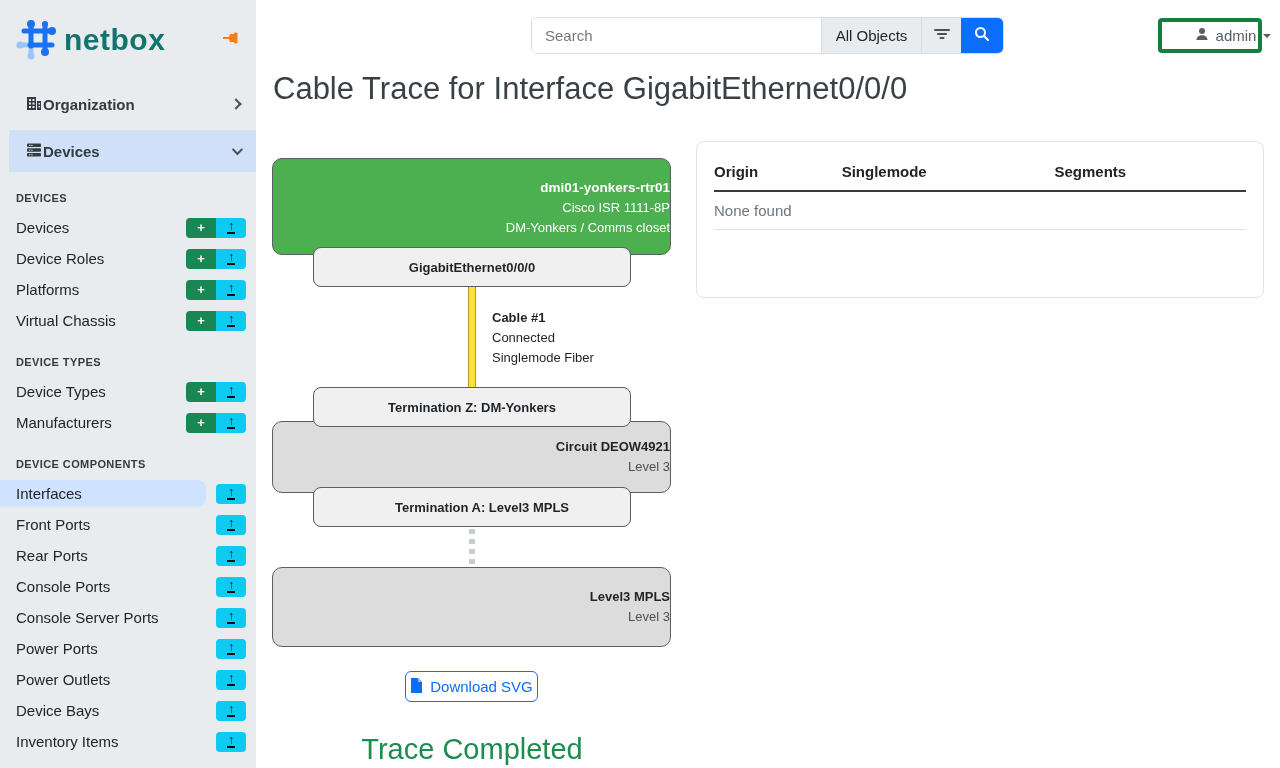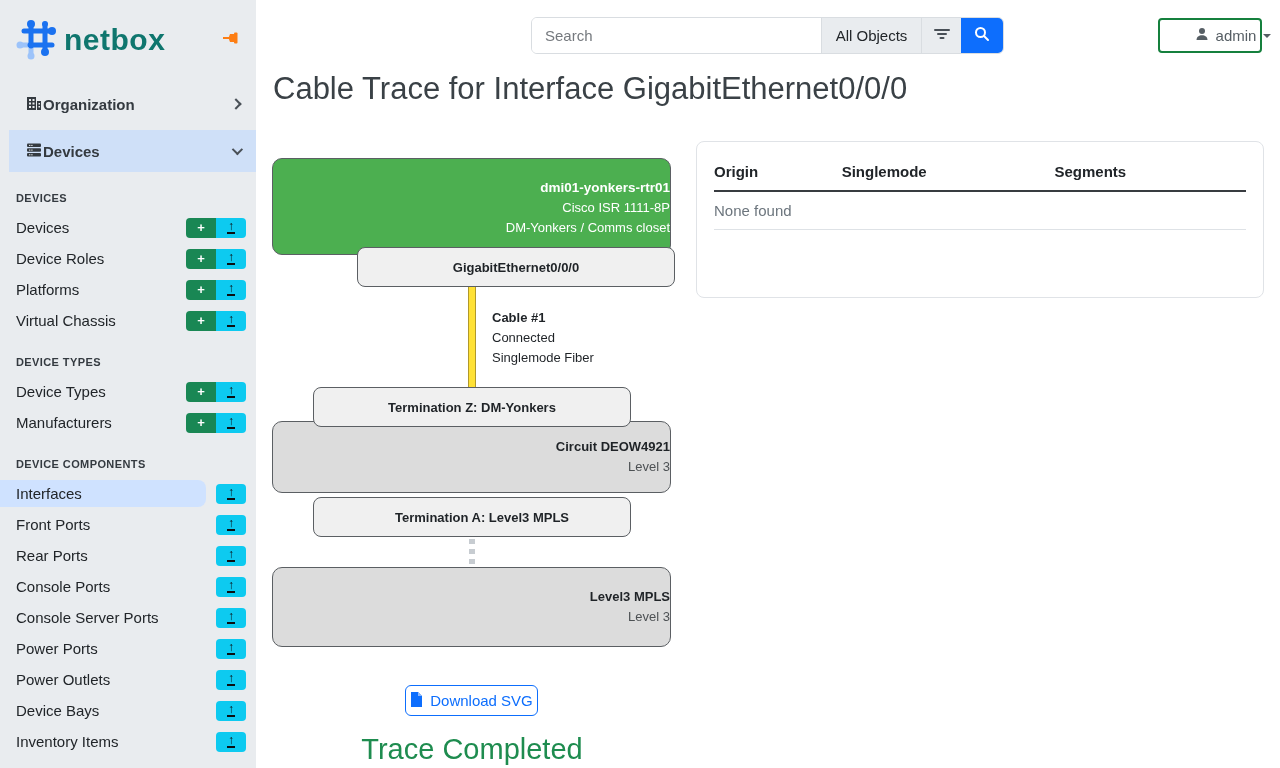--- a/index.html
+++ b/index.html
@@ -57,21 +57,21 @@
   .search-input::placeholder { color:#75797e; }
   .scope-btn {
     width:100px; background:#e9ecef; border-left:1px solid #d9dde1;
     display:flex; align-items:center; justify-content:center; font-size:15px; color:#212529;
   }
   .filter-btn { width:40px; background:#e9ecef; border-left:1px solid #d9dde1; display:flex; align-items:center; justify-content:center; }
   .search-btn { width:42px; background:#0d6efd; display:flex; align-items:center; justify-content:center; }
 
   .user-btn {
     position:absolute; left:1158px; top:18px; width:104px; height:35px;
-    border:2px solid #15803d; border-radius:4px; background:#fff;
+    border:4px solid #15803d; border-radius:4px; background:#fff;
     display:flex; align-items:center; justify-content:center; gap:7px;
     color:#565e64; font-size:15px;padding-left:46px;
   }
   .caret-down { width:0; height:0; border-left:4px solid transparent; border-right:4px solid transparent; border-top:4px solid #565e64; }
 
   
   .page-title { position:absolute; left:273px; top:71px; font-size:31px; font-weight:400; color:#3a4146; }
 
   
   .dbox { position:absolute; text-align:right; border:1px solid #5b5f63; }
@@ -79,23 +79,23 @@
     left:272px; top:158px; width:399px; height:97px; background:#4caf50;
     border-radius:10px; color:#fff; padding-top:19px; line-height:20px;
   }
   .box-device .bname { font-weight:bold; font-size:13.5px; }
   .box-device .bsub  { font-size:13px; }
   .box-small {
     background:#f0f0f0; border-radius:8px; width:318px; left:313px; height:40px;
     display:flex; align-items:center; justify-content:center;
     font-weight:bold; font-size:13px; color:#1f2327;
   }
-  .box-interface    { top:247px;margin-left:44px; }
+  .box-interface    { top:247px; }
   .box-term-z       { top:387px; }
-  .box-term-a       { top:497px;padding-left:20px; }
+  .box-term-a       { top:487px;padding-left:20px; }
   .box-parent-grey {
     background:#dcdcdc; border-radius:10px; width:399px; left:272px;
     color:#1f2327; line-height:20px;
   }
   .box-circuit { top:421px; height:72px; padding-top:15px; }
   .box-pnet    { top:567px; height:80px; padding-top:19px; }
   .box-parent-grey .bname { font-weight:bold; font-size:13px; }
   .box-parent-grey .bsub  { font-size:13px; color:#4d5154; }
 
   .cable-line {
@@ -104,21 +104,21 @@
   }
   .cable-label { position:absolute; left:492px; top:308px; line-height:20px; font-size:13px; color:#1f2327; text-align:left; }
   .cable-label .bname { font-weight:bold; }
 
   .dash-line {
     position:absolute; left:469px; top:529px; width:6px; height:38px;
     background:repeating-linear-gradient(to bottom, #c7ccd1 0 5px, transparent 5px 10px);
   }
 
   .download-btn {
-    position:absolute; left:405px; top:685px; width:133px; height:31px;
+    position:absolute; left:405px; top:671px; width:133px; height:31px;
     border:1px solid #0d6efd; border-radius:6px; background:#fff; color:#0d6efd;
     display:flex; align-items:center; justify-content:center; gap:8px; font-size:15px; cursor:pointer;
   }
   .trace-status {
     position:absolute; left:272px; top:733px; width:400px; text-align:center;
     font-size:29px; color:#1e8c4f;
   }
 
   
   .paths-card {

